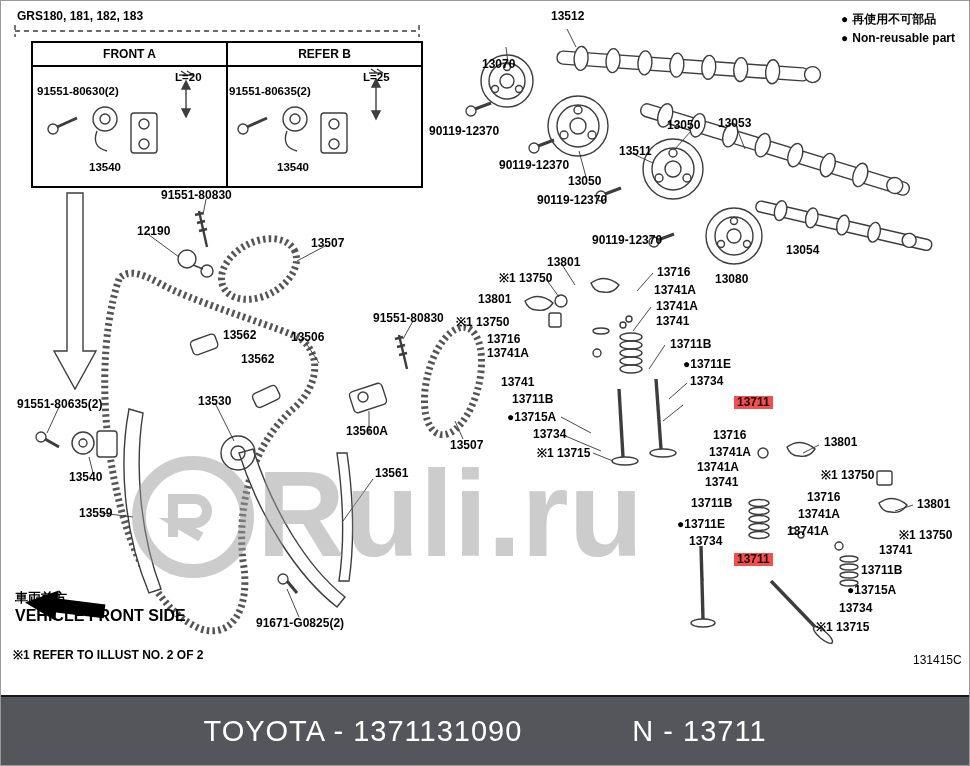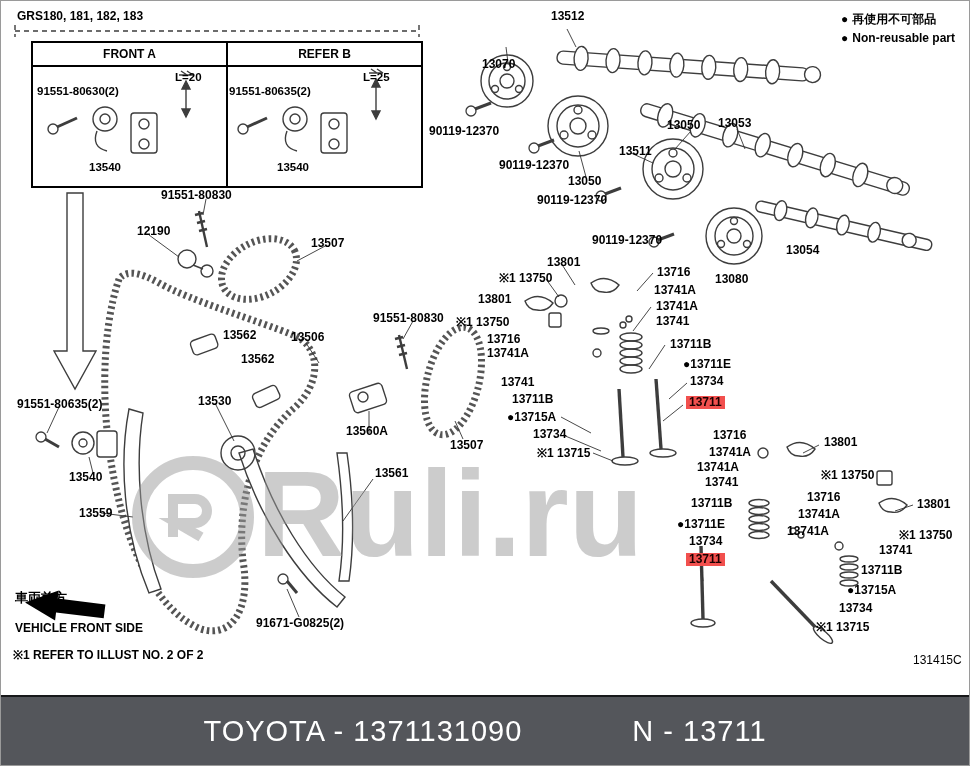--- a/index.html
+++ b/index.html
@@ -1,33 +1,33 @@
 <!DOCTYPE html>
 <html><head>
 <meta charset="utf-8">
 <style>
   html,body{margin:0;padding:0;background:#e9e9e9;}
   .canvas{position:relative;width:970px;height:766px;background:#ffffff;
     font-family:"Liberation Sans",sans-serif;overflow:hidden;border:1px solid #9a9a9a;box-sizing:border-box;}
   .draw{position:absolute;left:0;top:0;z-index:1;}
   .part-label{position:absolute;font-size:12px;font-weight:bold;color:#000;
     white-space:nowrap;z-index:5;line-height:1.1;}
-  .part-label.highlight{background:#f2504e;padding:0 3px;color:#1a0000;}
+  .part-label.highlight{background:#f2504e;padding:0 3px;color:#1a0000;margin-left:48px;}
   .header-code{position:absolute;left:16px;top:8px;font-size:12px;font-weight:bold;z-index:5;}
   .legend{position:absolute;right:14px;top:10px;font-size:12px;font-weight:bold;z-index:5;text-align:left;}
   .legend .row{margin-bottom:3px;}
   .legend .dot{margin-right:4px;}
   .type-box{position:absolute;left:30px;top:40px;width:388px;height:143px;border:2px solid #000;z-index:4;background:transparent;}
   .type-box .divider{position:absolute;left:193px;top:0;width:0;height:100%;border-left:2px solid #000;}
   .type-box .hline{position:absolute;left:0;top:22px;width:100%;border-top:2px solid #000;}
   .type-box .cell-title{position:absolute;top:4px;width:193px;text-align:center;font-size:12px;font-weight:bold;}
   .tb-label{position:absolute;font-size:11.5px;font-weight:bold;white-space:nowrap;}
   .front-note{position:absolute;left:14px;top:588px;z-index:5;font-weight:bold;}
   .front-note .jp{font-size:13px;display:block;}
-  .front-note .en{font-size:12px;display:block;margin-top:14px;}
+  .front-note .en{font-size:16px;display:block;}
   .footnote{position:absolute;left:12px;top:645px;font-size:12px;font-weight:bold;z-index:5;}
   .diagram-code{position:absolute;left:912px;top:652px;font-size:12px;z-index:5;}
   .footer{position:absolute;left:0;bottom:0;width:100%;height:70px;background:#54565b;
     border-top:2px solid #17181a;display:flex;align-items:center;justify-content:center;gap:110px;
     color:#ffffff;font-size:29px;letter-spacing:1px;z-index:8;box-sizing:border-box;}
   .watermark{position:absolute;left:128px;top:452px;display:flex;
     z-index:10;pointer-events:none;opacity:0.5;}
   .watermark .wm-text{font-size:122px;font-weight:bold;color:#9b9b9b;line-height:1;}
 </style>
 </head>

